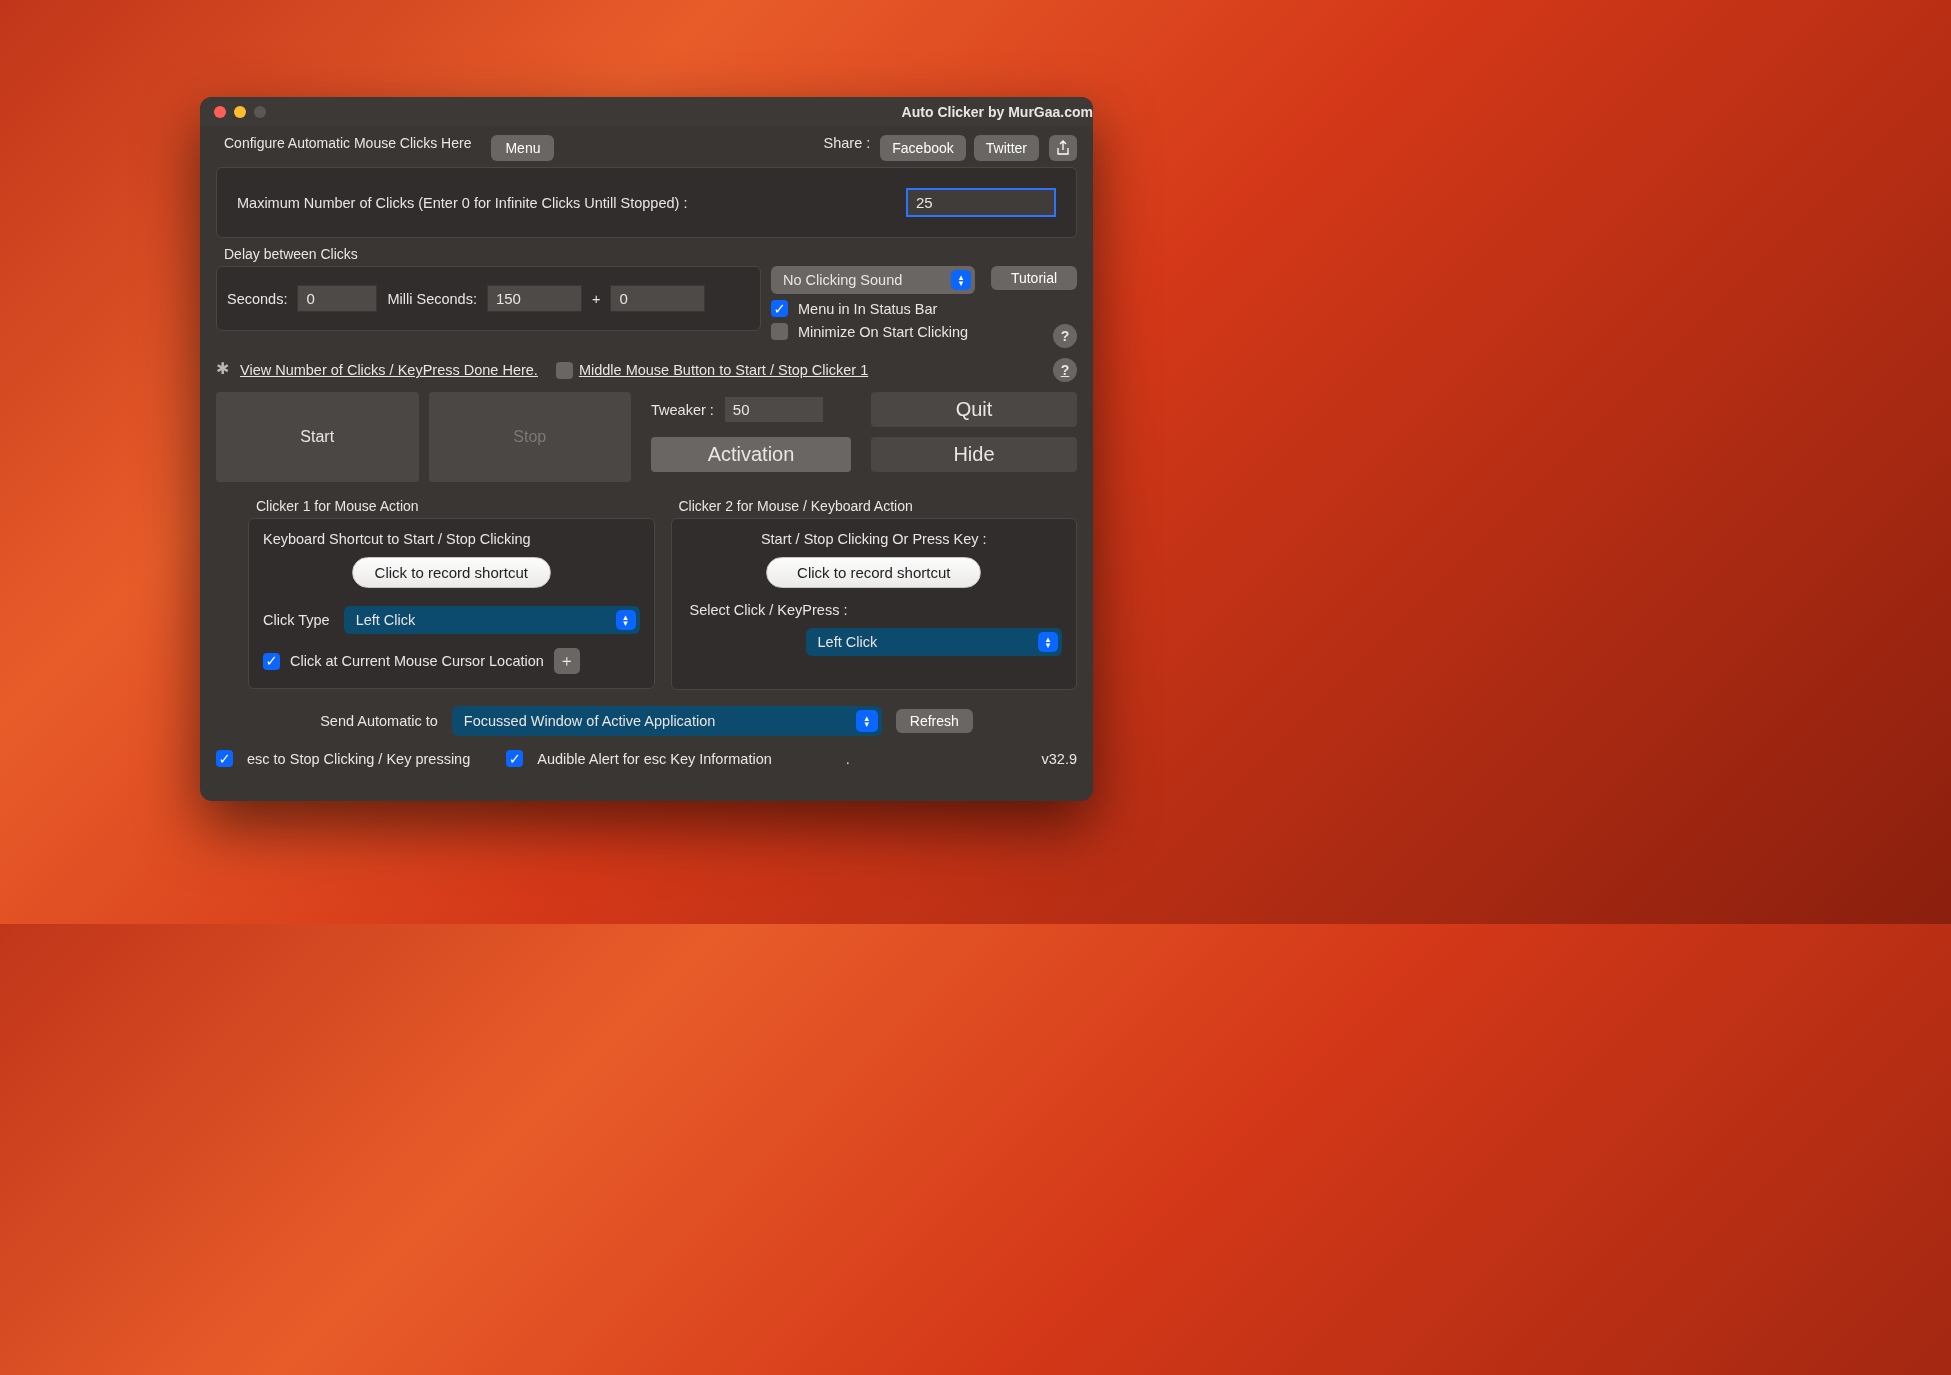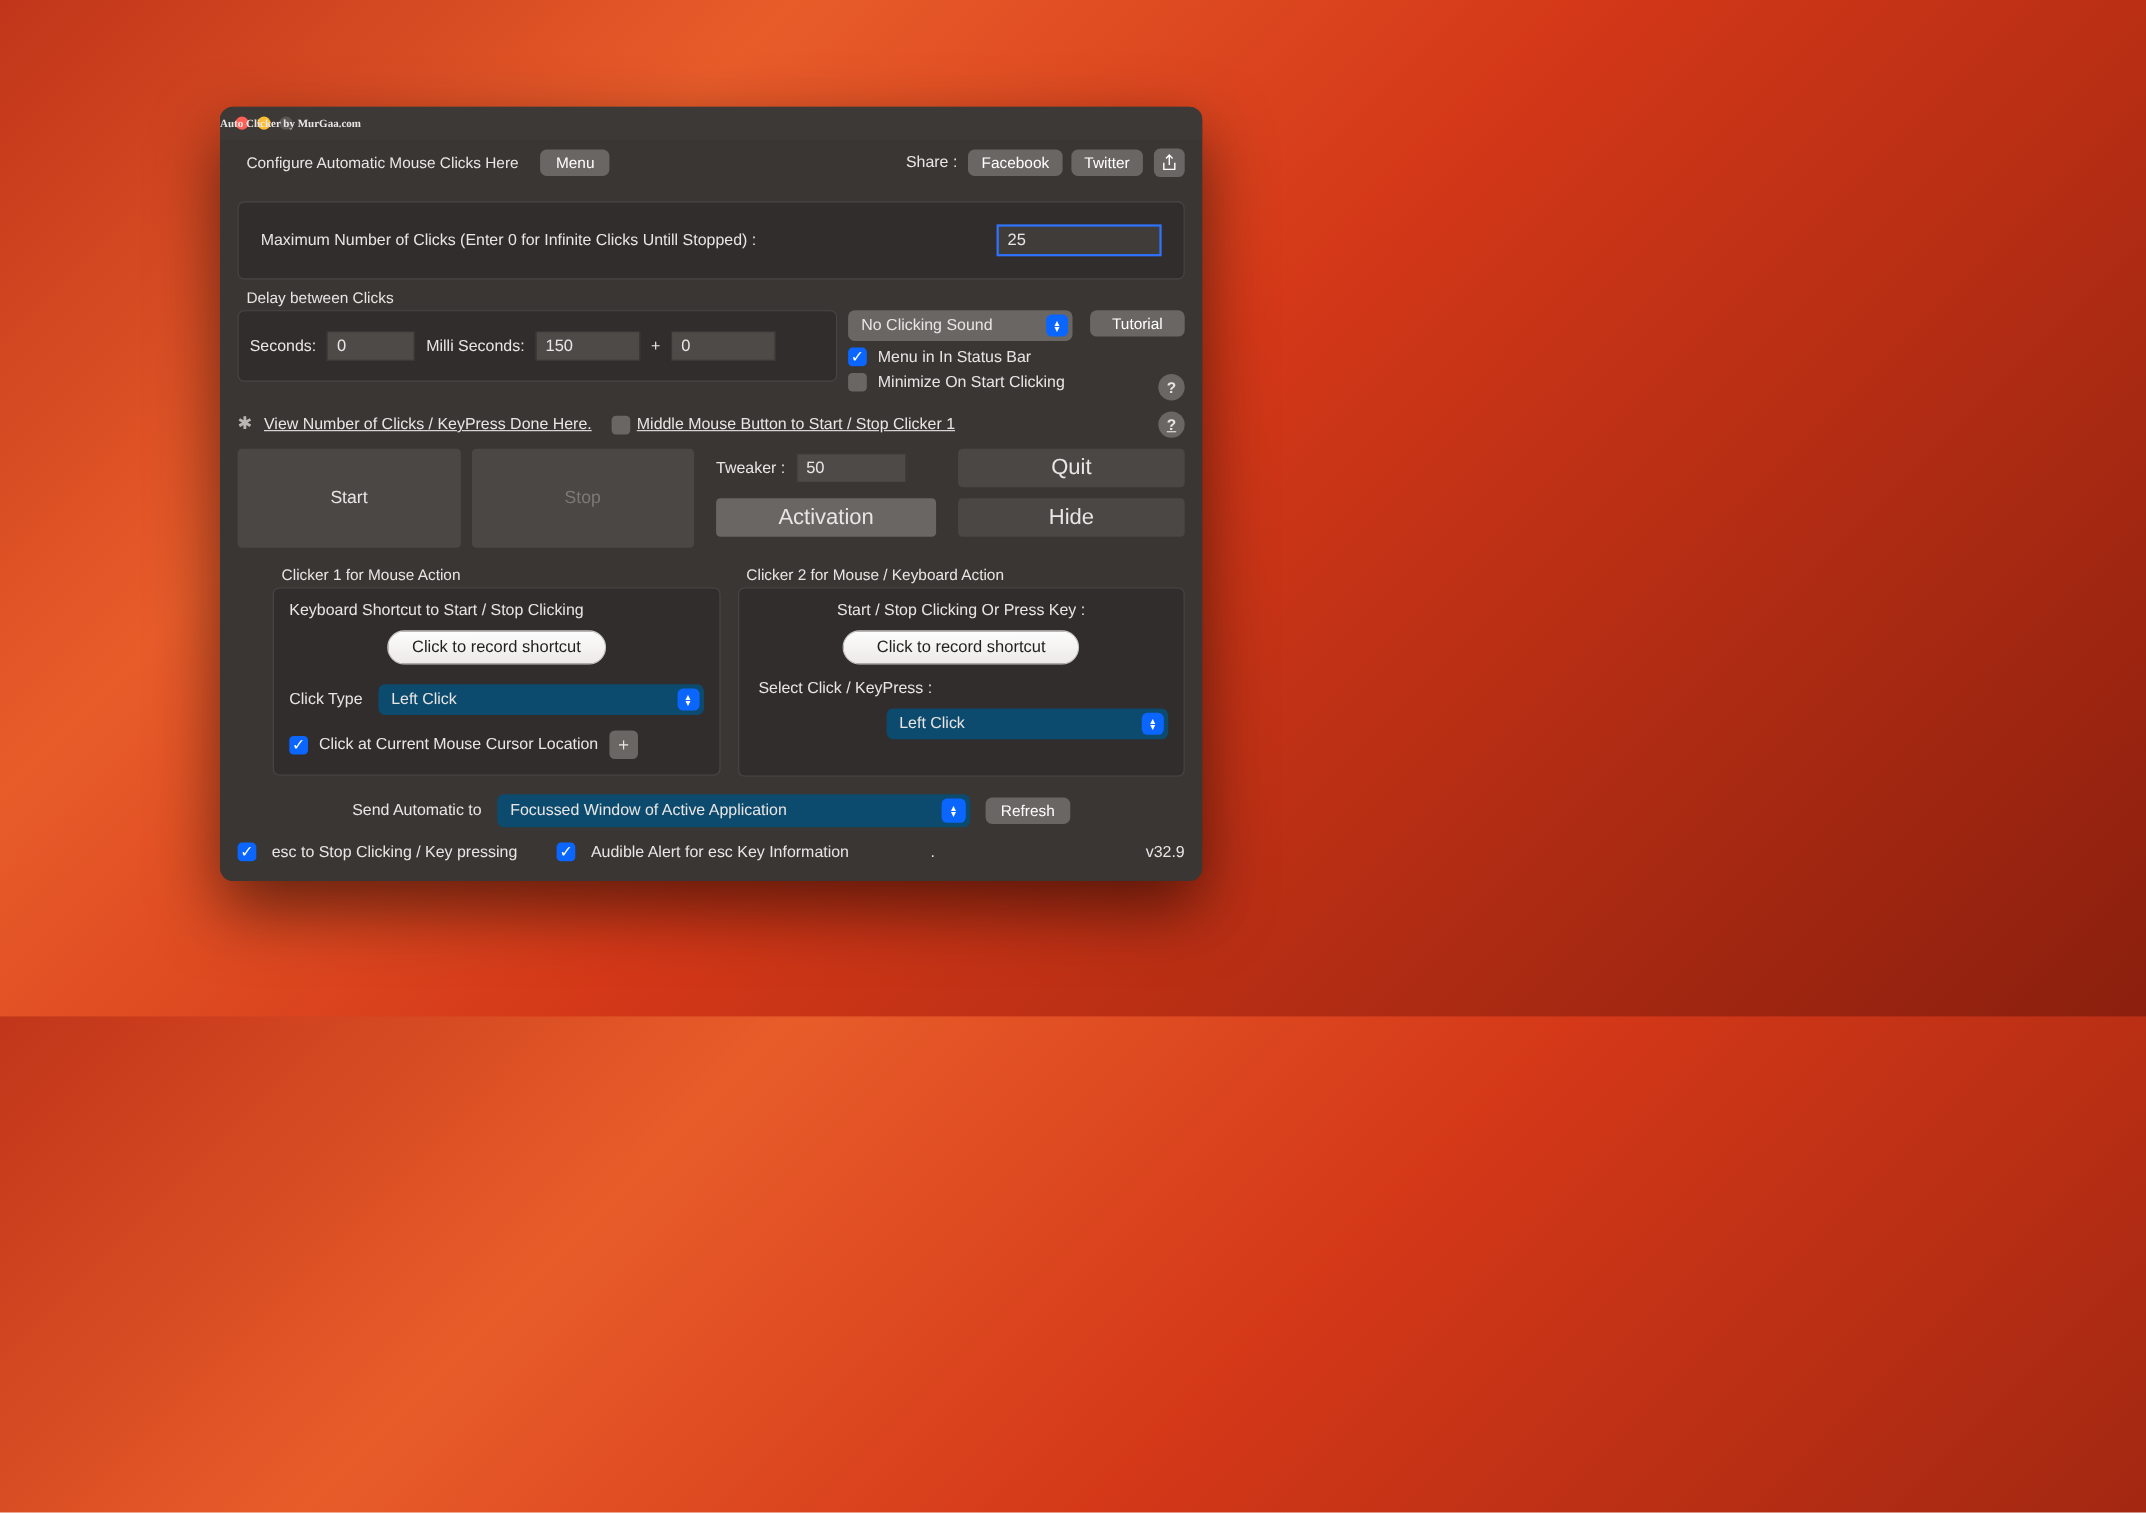--- a/index.html
+++ b/index.html
@@ -26,24 +26,24 @@
     background: #3d3937;
     display: flex;
     align-items: center;
     position: relative;
   }
   .traffic { display: flex; gap: 8px; padding-left: 14px; }
   .dot { width: 12px; height: 12px; border-radius: 50%; }
   .dot.red { background: #ff5f57; }
   .dot.yel { background: #febc2e; }
   .dot.grn { background: #5b5755; }
-  .title-text { position: absolute; left:0; right:0; text-align:left; font-size:10px; font-weight:600; color:#e8e6e4;font-family:Liberation Serif, serif; }
+  .title-text { position: absolute; left:0; right:0; text-align:right; font-size:14px; font-weight:600; color:#e8e6e4; }
   .content { padding: 8px 16px 12px 16px; font-size: 14.5px; }
   .row { display:flex; align-items:center; gap:10px; }
-  .toprow { display:flex; align-items:center; margin-bottom:22px; }
+  .toprow { display:flex; margin-bottom:6px; }
   .config-label { font-size:14px; }
   .btn {
     background: #6a6663;
     color: #fff;
     border: none;
     border-radius: 6px;
     padding: 4px 14px;
     font-size: 14px;
     cursor: pointer;
     font-family: inherit;

